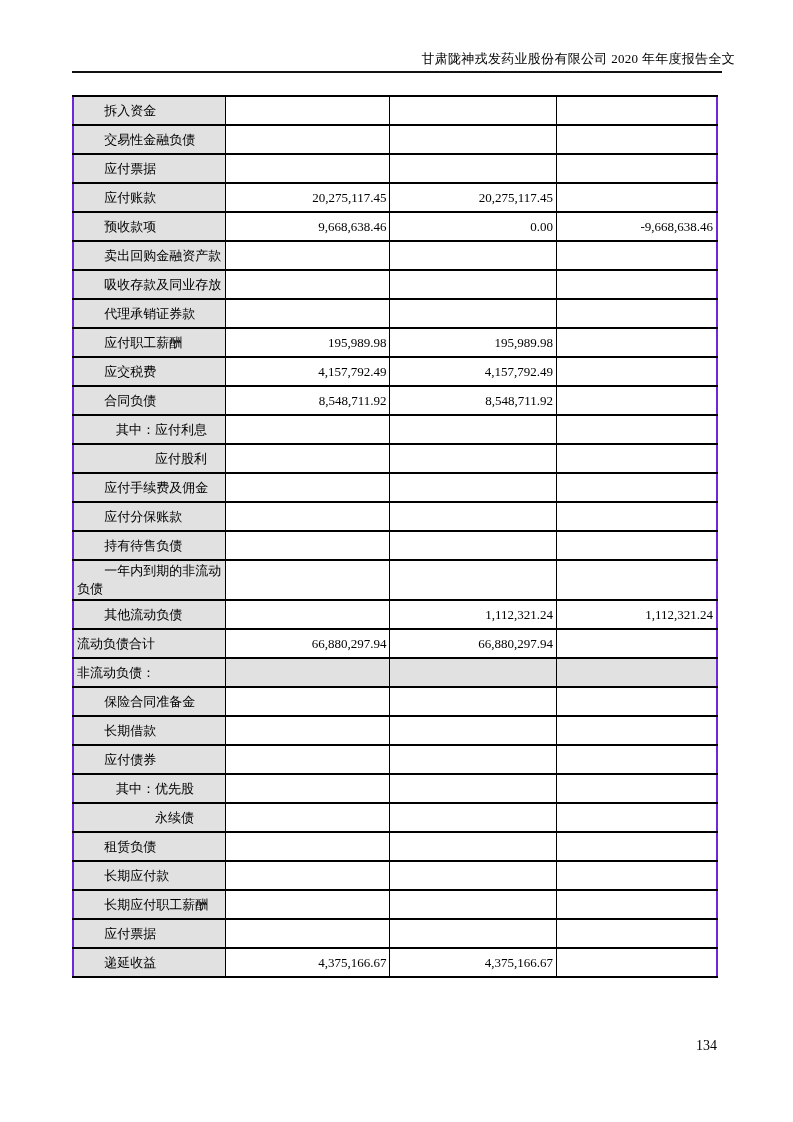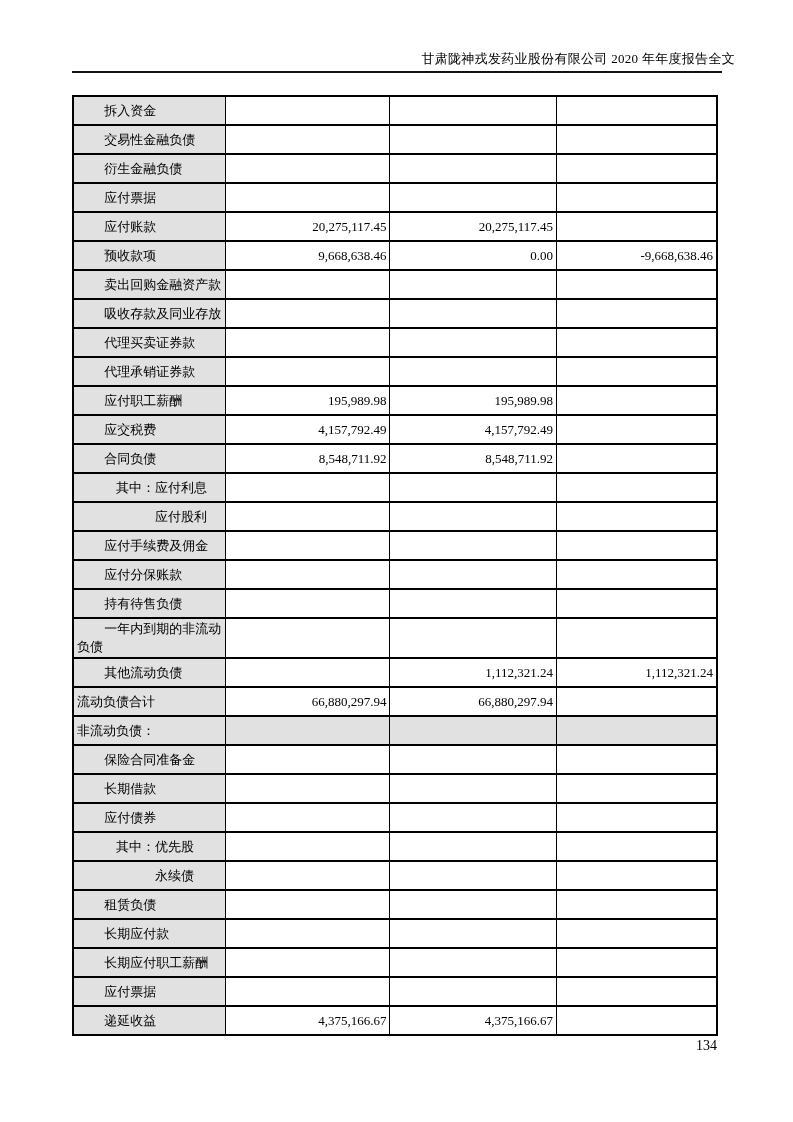--- a/index.html
+++ b/index.html
@@ -47,21 +47,21 @@
     border-left: 1px solid #000;
     border-right: 1px solid #000;
     border-top: 2px solid #000;
     border-bottom: 2px solid #000;
     height: 25px;
     padding: 1px 3px;
     font-size: 13px;
     vertical-align: middle;
     overflow: hidden;
   }
-  table.fin { border: 2px solid #000000; }
+  table.fin { border: 2px solid #6d28d9; }
   td.label-cell {
     background: var(--label-bg, #e1e1e1);
     text-align: left;
     padding-left: 2px;
   }
   td.num-cell {
     text-align: right;
     font-size: 12.5px;
     padding-right: 3px;
     background: #ffffff;
@@ -107,26 +107,20 @@
           <td class="num-cell"></td>
           <td class="num-cell"></td>
         </tr>
         <tr>
           <td class="label-cell ind-1">交易性金融负债</td>
           <td class="num-cell"></td>
           <td class="num-cell"></td>
           <td class="num-cell"></td>
         </tr>
         <tr>
-          <td class="label-cell ind-1">衍生金融负债</td>
-          <td class="num-cell"></td>
-          <td class="num-cell"></td>
-          <td class="num-cell"></td>
-        </tr>
-        <tr>
           <td class="label-cell ind-1">应付票据</td>
           <td class="num-cell"></td>
           <td class="num-cell"></td>
           <td class="num-cell"></td>
         </tr>
         <tr>
           <td class="label-cell ind-1">应付账款</td>
           <td class="num-cell">20,275,117.45</td>
           <td class="num-cell">20,275,117.45</td>
           <td class="num-cell"></td>
@@ -143,26 +137,20 @@
           <td class="num-cell"></td>
           <td class="num-cell"></td>
         </tr>
         <tr>
           <td class="label-cell ind-1">吸收存款及同业存放</td>
           <td class="num-cell"></td>
           <td class="num-cell"></td>
           <td class="num-cell"></td>
         </tr>
         <tr>
-          <td class="label-cell ind-1">代理买卖证券款</td>
-          <td class="num-cell"></td>
-          <td class="num-cell"></td>
-          <td class="num-cell"></td>
-        </tr>
-        <tr>
           <td class="label-cell ind-1">代理承销证券款</td>
           <td class="num-cell"></td>
           <td class="num-cell"></td>
           <td class="num-cell"></td>
         </tr>
         <tr>
           <td class="label-cell ind-1">应付职工薪酬</td>
           <td class="num-cell">195,989.98</td>
           <td class="num-cell">195,989.98</td>
           <td class="num-cell"></td>

